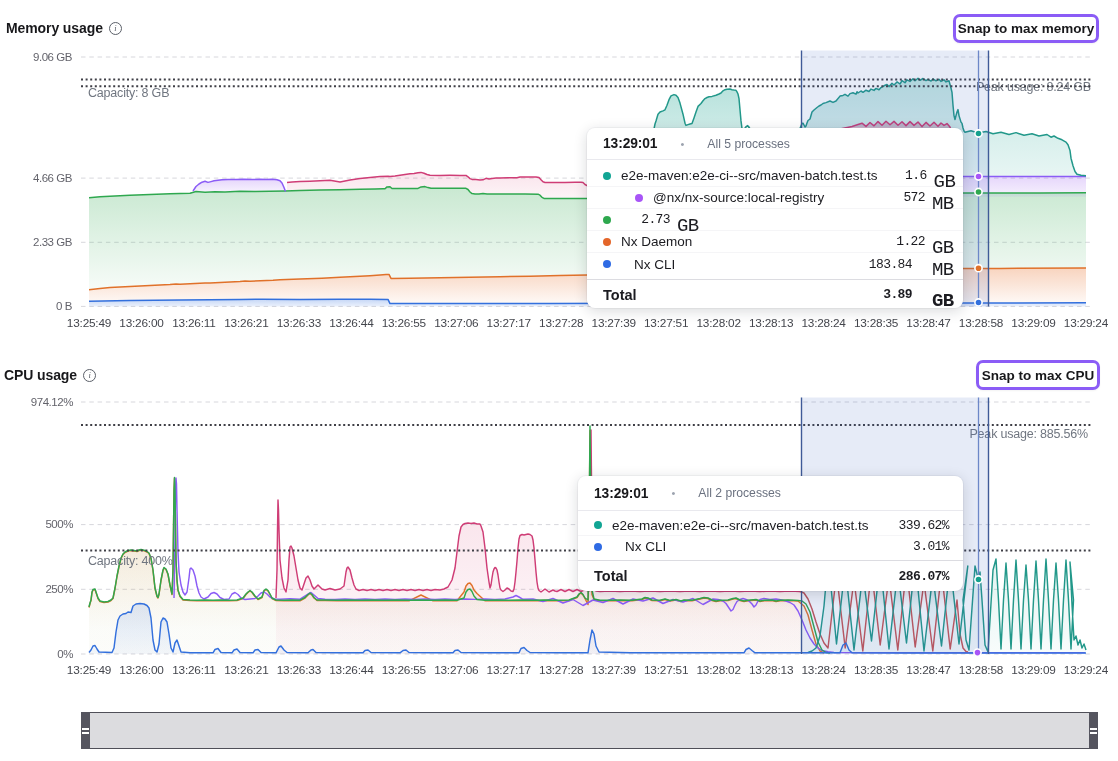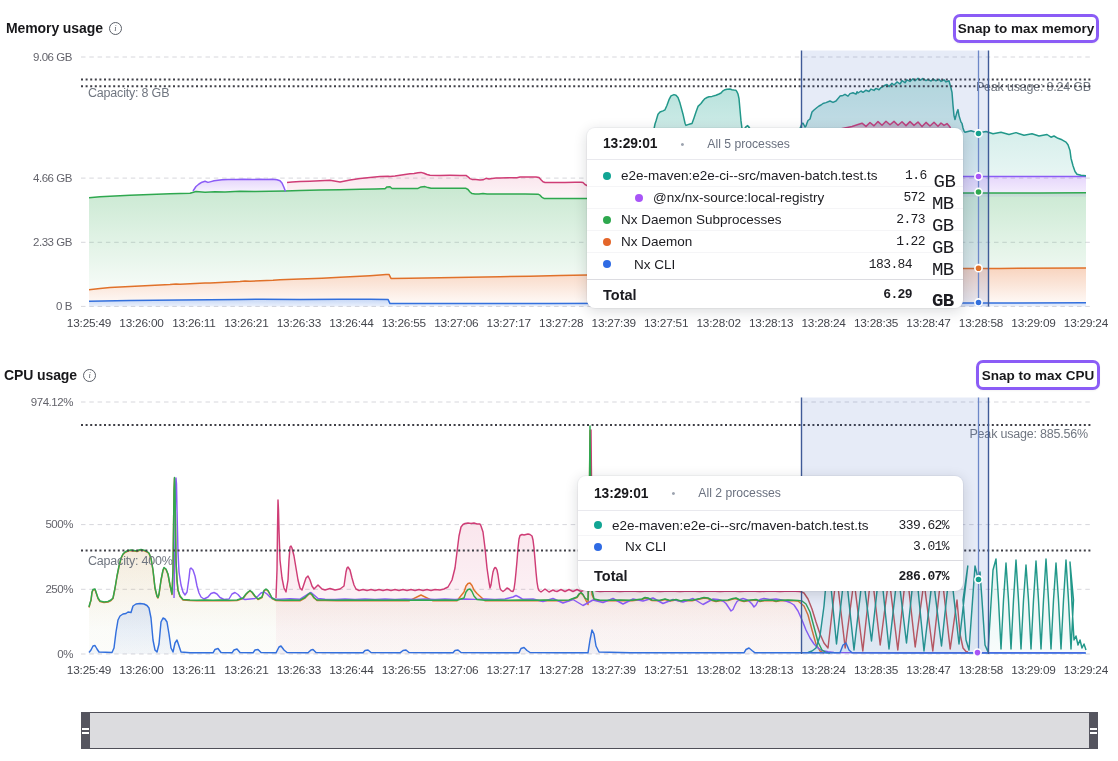--- a/index.html
+++ b/index.html
@@ -212,41 +212,40 @@
         <span class="unit">GB</span>
       </div>
     <div class="row" style="height:22px;padding-left:48px;">
         <span class="dot" style="background:#a855f7"></span>
         <span class="lbl">@nx/nx-source:local-registry</span>
         <span class="num">572</span>
         <span class="unit">MB</span>
       </div>
     <div class="row" style="height:22px;">
         <span class="dot" style="background:#2ea84e"></span>
-        <span class="lbl">Nx Daemon Subprocesses</span>
         <span class="num">2.73</span>
         <span class="unit">GB</span>
       </div>
     <div class="row" style="height:22px;">
         <span class="dot" style="background:#e4662a"></span>
         <span class="lbl">Nx Daemon</span>
         <span class="num">1.22</span>
         <span class="unit">GB</span>
       </div>
     <div class="row" style="height:22px;">
         <span class="dot" style="background:#2f6be4"></span>
         <span class="lbl">Nx CLI</span>
         <span class="num">183.84</span>
         <span class="unit">MB</span>
       </div>
   </div>
   <div class="sep" style="margin-top:4px;"></div>
   <div class="row total" style="height:29px;">
       <span class="lbl">Total</span>
-      <span class="num">6.29</span>
+      <span class="num">3.89</span>
       <span class="unit">GB</span>
     </div>
 </div>
 
 <div class="tip" style="left:578px; top:476px; width:385px; height:115px;">
   <div class="tip-h" style="height:35px;">
       <b>13:29:01</b>
       <span class="mid">•</span>
       <span class="sub">All 2 processes</span>
     </div>

